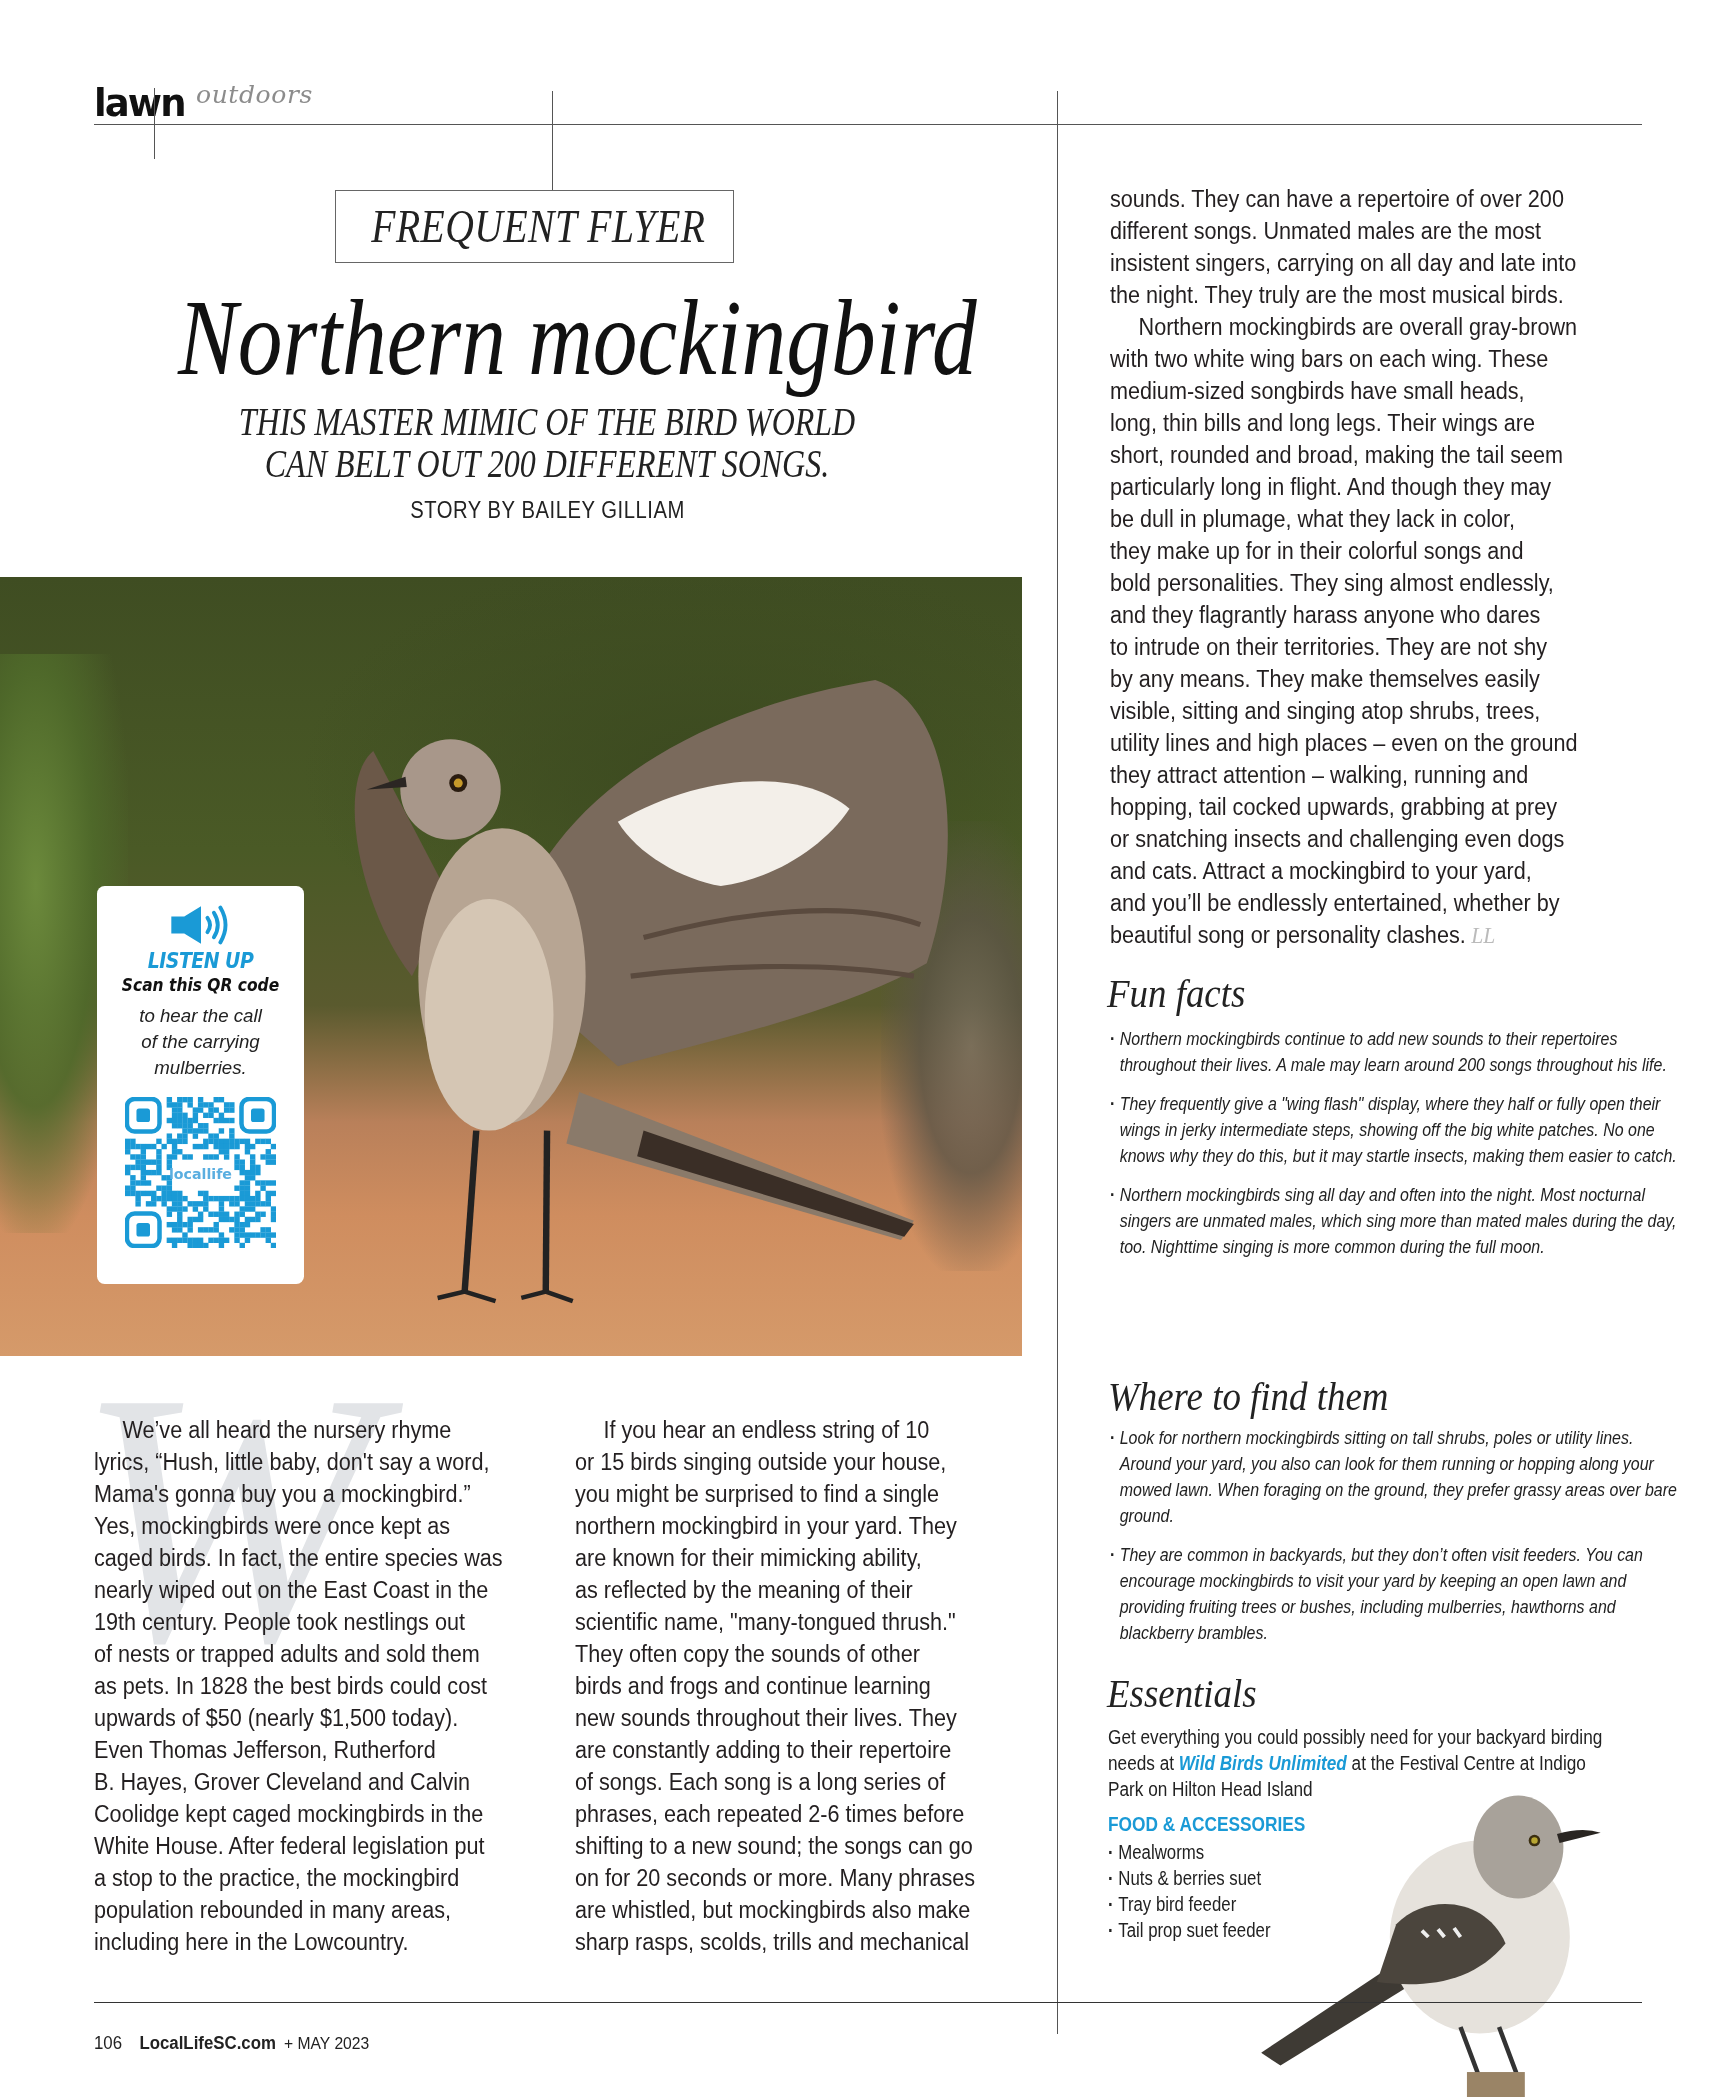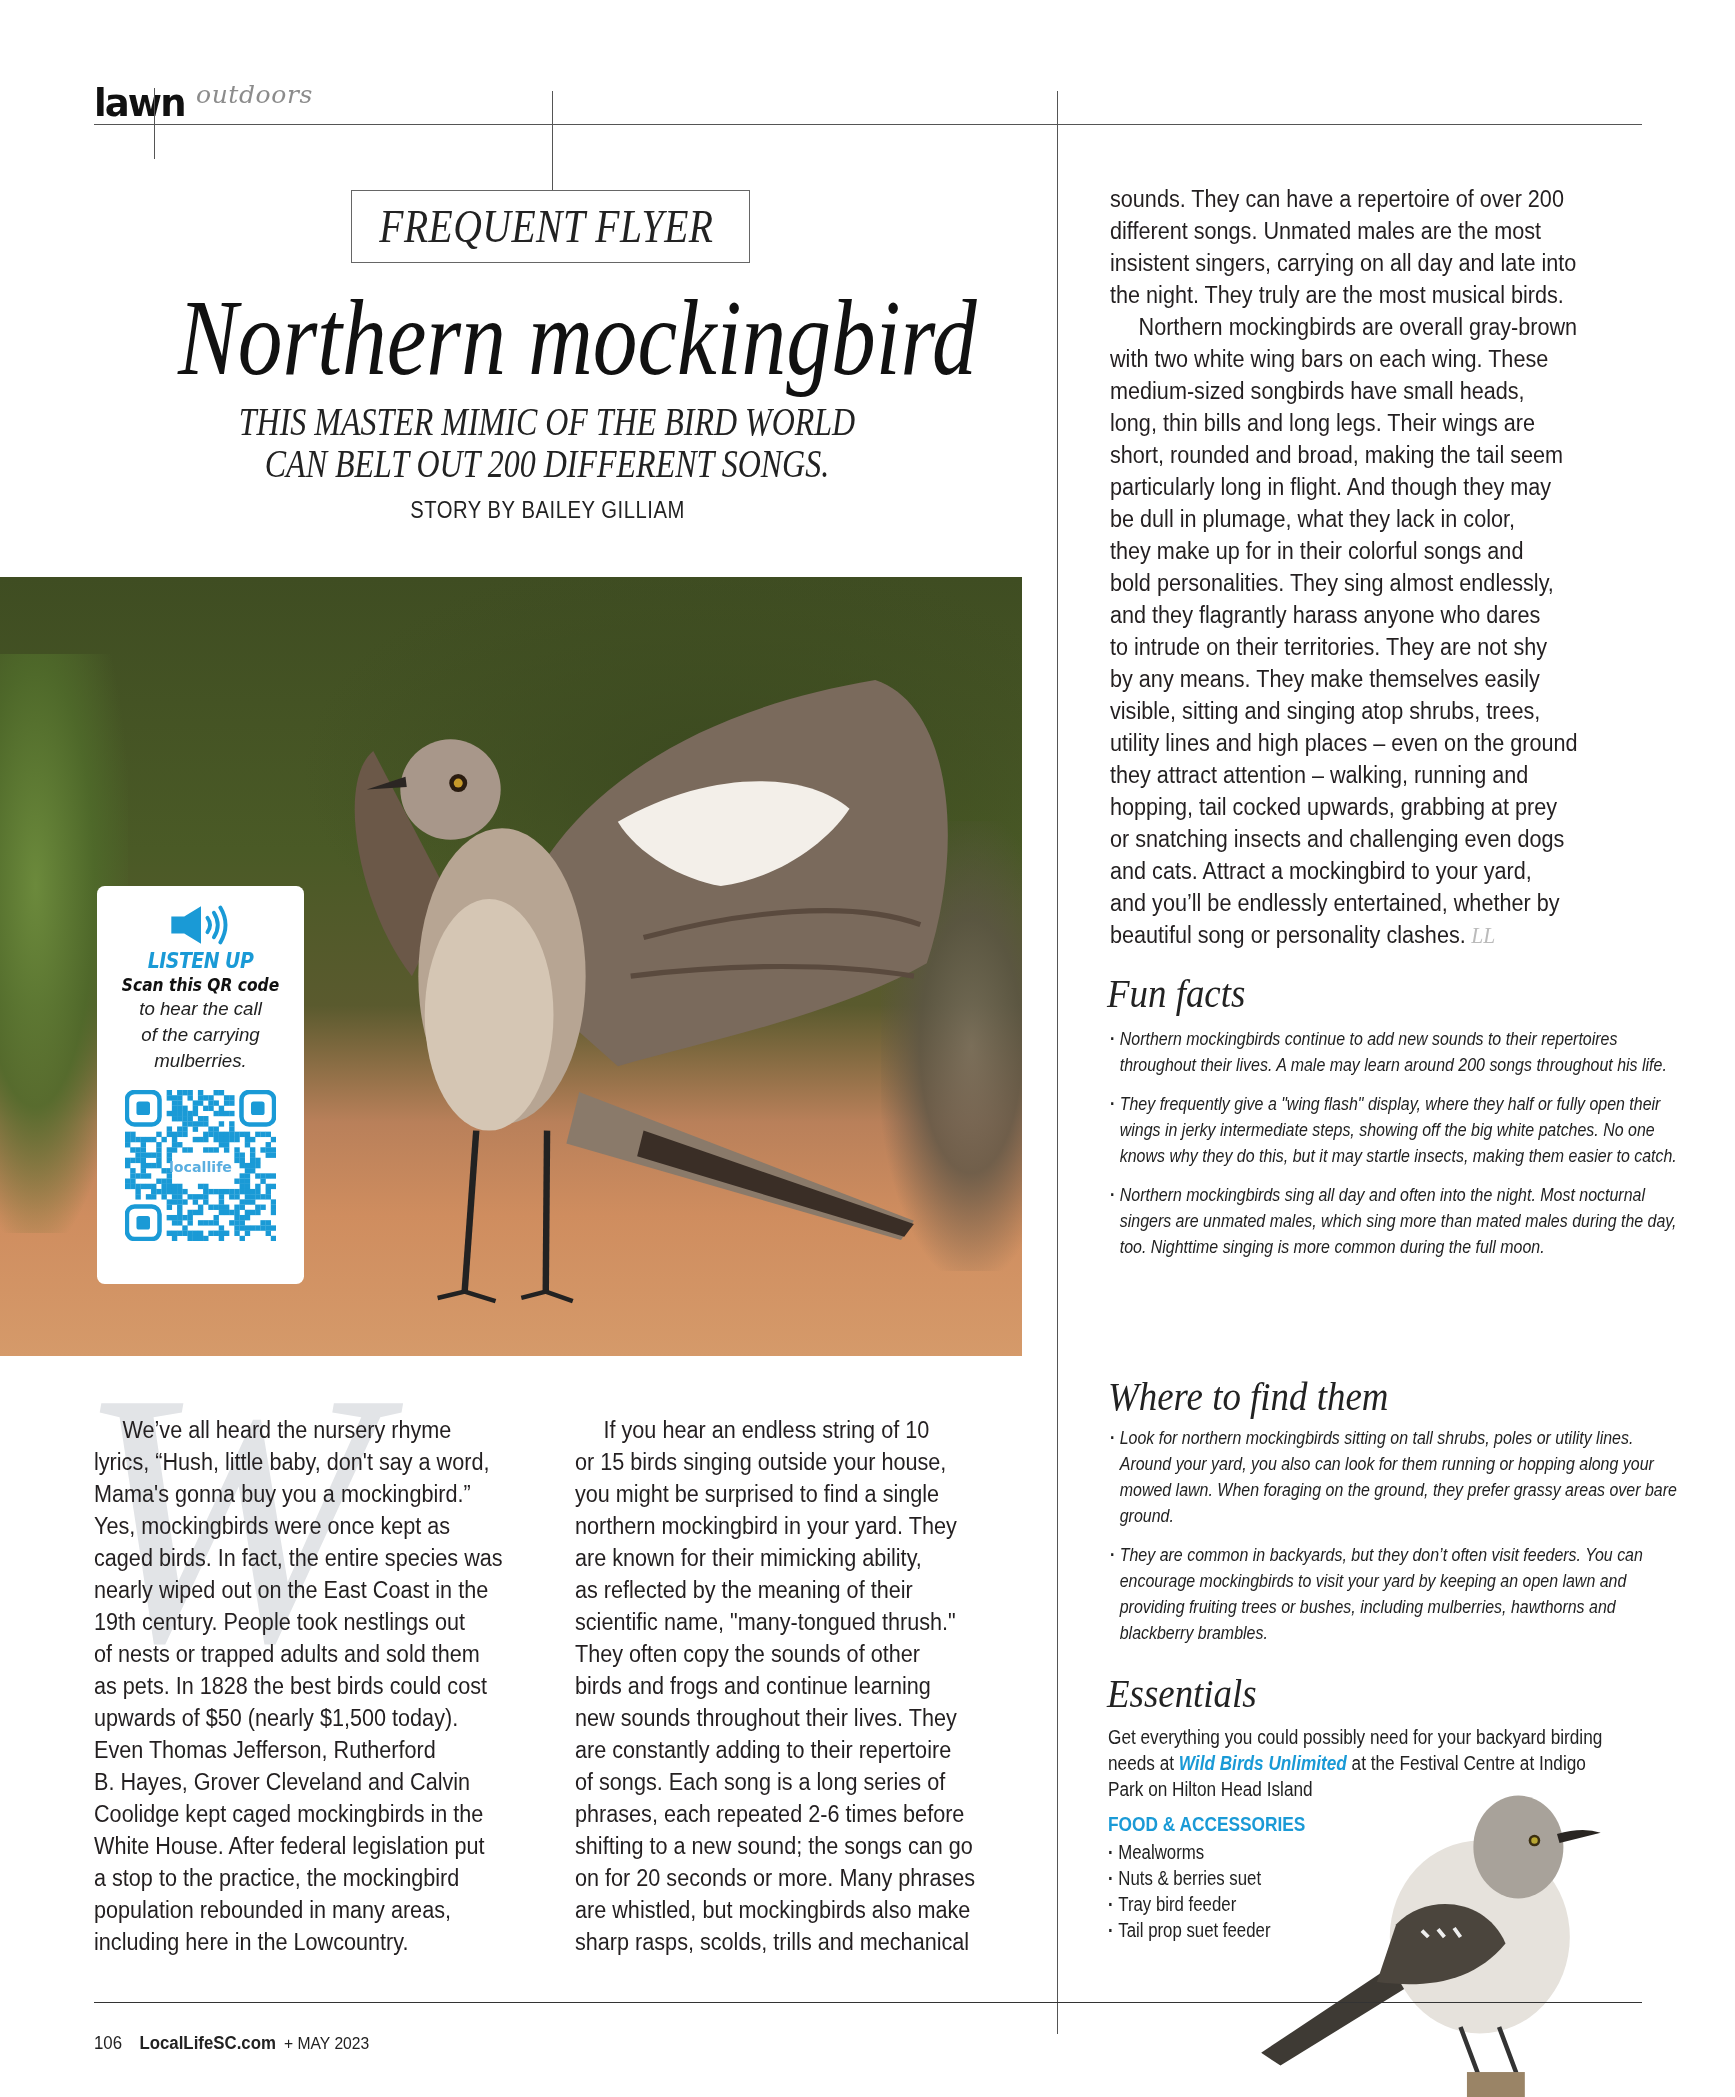--- a/index.html
+++ b/index.html
@@ -12,42 +12,42 @@
   
   .logo-local { left: 94px; top: 85px; font-family: "DejaVu Sans", sans-serif; font-weight: bold; font-size: 37px; letter-spacing: -1.9px; color: #111; line-height: 1; }
   .logo-sep { left: 154px; top: 88px; width: 1.3px; height: 71px; background: #555; }
   .logo-section { left: 196px; top: 82px; font-family: "DejaVu Serif", serif; font-style: italic; font-size: 25px; color: #8c8c8c; line-height: 1; letter-spacing: 0.6px; }
   .rule-top { left: 94px; top: 124px; width: 1548px; height: 1.3px; background: #555; }
   .rule-vert-left { left: 552px; top: 91px; width: 1.3px; height: 100px; background: #555; }
   .rule-col { left: 1057px; top: 91px; width: 1.3px; height: 1943px; background: #555; }
   .rule-bottom { left: 94px; top: 2002px; width: 1548px; height: 1.3px; background: #333; }
 
   
-  .kicker-box { left: 351px; top: 190px; width: 399px; height: 73px; border: 1.3px solid #666; box-sizing: border-box; display: flex; align-items: center; justify-content: flex-start; }
+  .kicker-box { left: 335px; top: 190px; width: 399px; height: 73px; border: 1.3px solid #666; box-sizing: border-box; display: flex; align-items: center; justify-content: flex-end; }
   .kicker { font-family: "Liberation Serif", serif; font-style: italic; font-size: 46px; letter-spacing: 0.6px; color: #222; transform: scaleX(0.86); white-space: nowrap; }
   .headline { left: 97px; top: 283px; width: 901px; text-align: center; font-family: "Liberation Serif", serif; font-style: italic; font-size: 109px; line-height: 1; color: #111; transform: scaleX(0.82); transform-origin: center; white-space: nowrap; }
   .dek { left: 161px; top: 401px; width: 772px; text-align: center; font-family: "Liberation Serif", serif; font-style: italic; font-size: 39px; line-height: 42px; color: #222; transform: scaleX(0.82); }
   .byline { left: 290px; top: 497px; width: 515px; text-align: center; font-family: "Liberation Sans", sans-serif; font-size: 23px; letter-spacing: 0.6px; color: #222; transform: scaleX(0.88); }
 
   
   .hero { left: 0; top: 577px; width: 1022px; height: 779px; overflow: hidden;
     background:
       radial-gradient(ellipse 579px 322px at 708px 193px, #3c4a20 0%, transparent 70%),
       linear-gradient(180deg, #3f4d22 0%, #4a5a26 35%, #5a5a2e 55%, #b9805a 70%, #cf8d5f 82%, #d59a6a 100%);
   }
   .hero .foliage-left { position: absolute; left: -26px; top: 77px; width: 154px; height: 579px; background: radial-gradient(ellipse at 40% 40%, #6f8f3e 0%, #4f6a2a 45%, transparent 75%); opacity: .9; }
   .hero .foliage-right { position: absolute; right: -39px; top: 244px; width: 180px; height: 450px; background: radial-gradient(ellipse at 50% 50%, #7a7060 0%, #5c5546 40%, transparent 75%); opacity: .8; }
   .hero svg { position: absolute; left: 0; top: 0; }
 
   
   .qr-card { left: 97px; top: 886px; width: 207px; height: 398px; background: #fff; border-radius: 7.7px; box-sizing: border-box; padding-top: 19.3px; text-align: center; }
   .speaker { display: block; margin: 0 auto; }
   .qr-title { margin-top: 2.6px; font-family: "DejaVu Sans", sans-serif; font-weight: bold; font-style: italic; font-size: 22px; color: #1a9ad6; letter-spacing: -0.6px; transform: scaleX(.86); }
   .qr-sub { font-family: "DejaVu Sans", sans-serif; font-weight: bold; font-style: italic; font-size: 18px; color: #111; transform: scaleX(.86); margin-top: 1.3px; }
-  .qr-desc { font-family: "Liberation Sans", sans-serif; font-style: italic; font-size: 18.7px; line-height: 26px; color: #222; margin-top: 1px; }
+  .qr-desc { font-family: "Liberation Sans", sans-serif; font-style: italic; font-size: 18.7px; line-height: 26px; color: #222; margin-top: 8px; }
   .qr-code { display: block; margin: 15.4px auto 0; }
 
   
   .dropcap { left: 76px; top: 1338px; font-family: "Liberation Serif", serif; font-style: italic; font-size: 360px; line-height: 1; color: #e2e4e7; }
 
   
   .bodytext { font-family: "Liberation Sans", sans-serif; font-size: 23.5px; line-height: 32px; color: #231f20; transform: scaleX(0.92); transform-origin: left top; white-space: nowrap; }
   .bodytext .line { display: block; }
   .col1 { left: 94px; top: 1414px; }
   .col2 { left: 575px; top: 1414px; }

